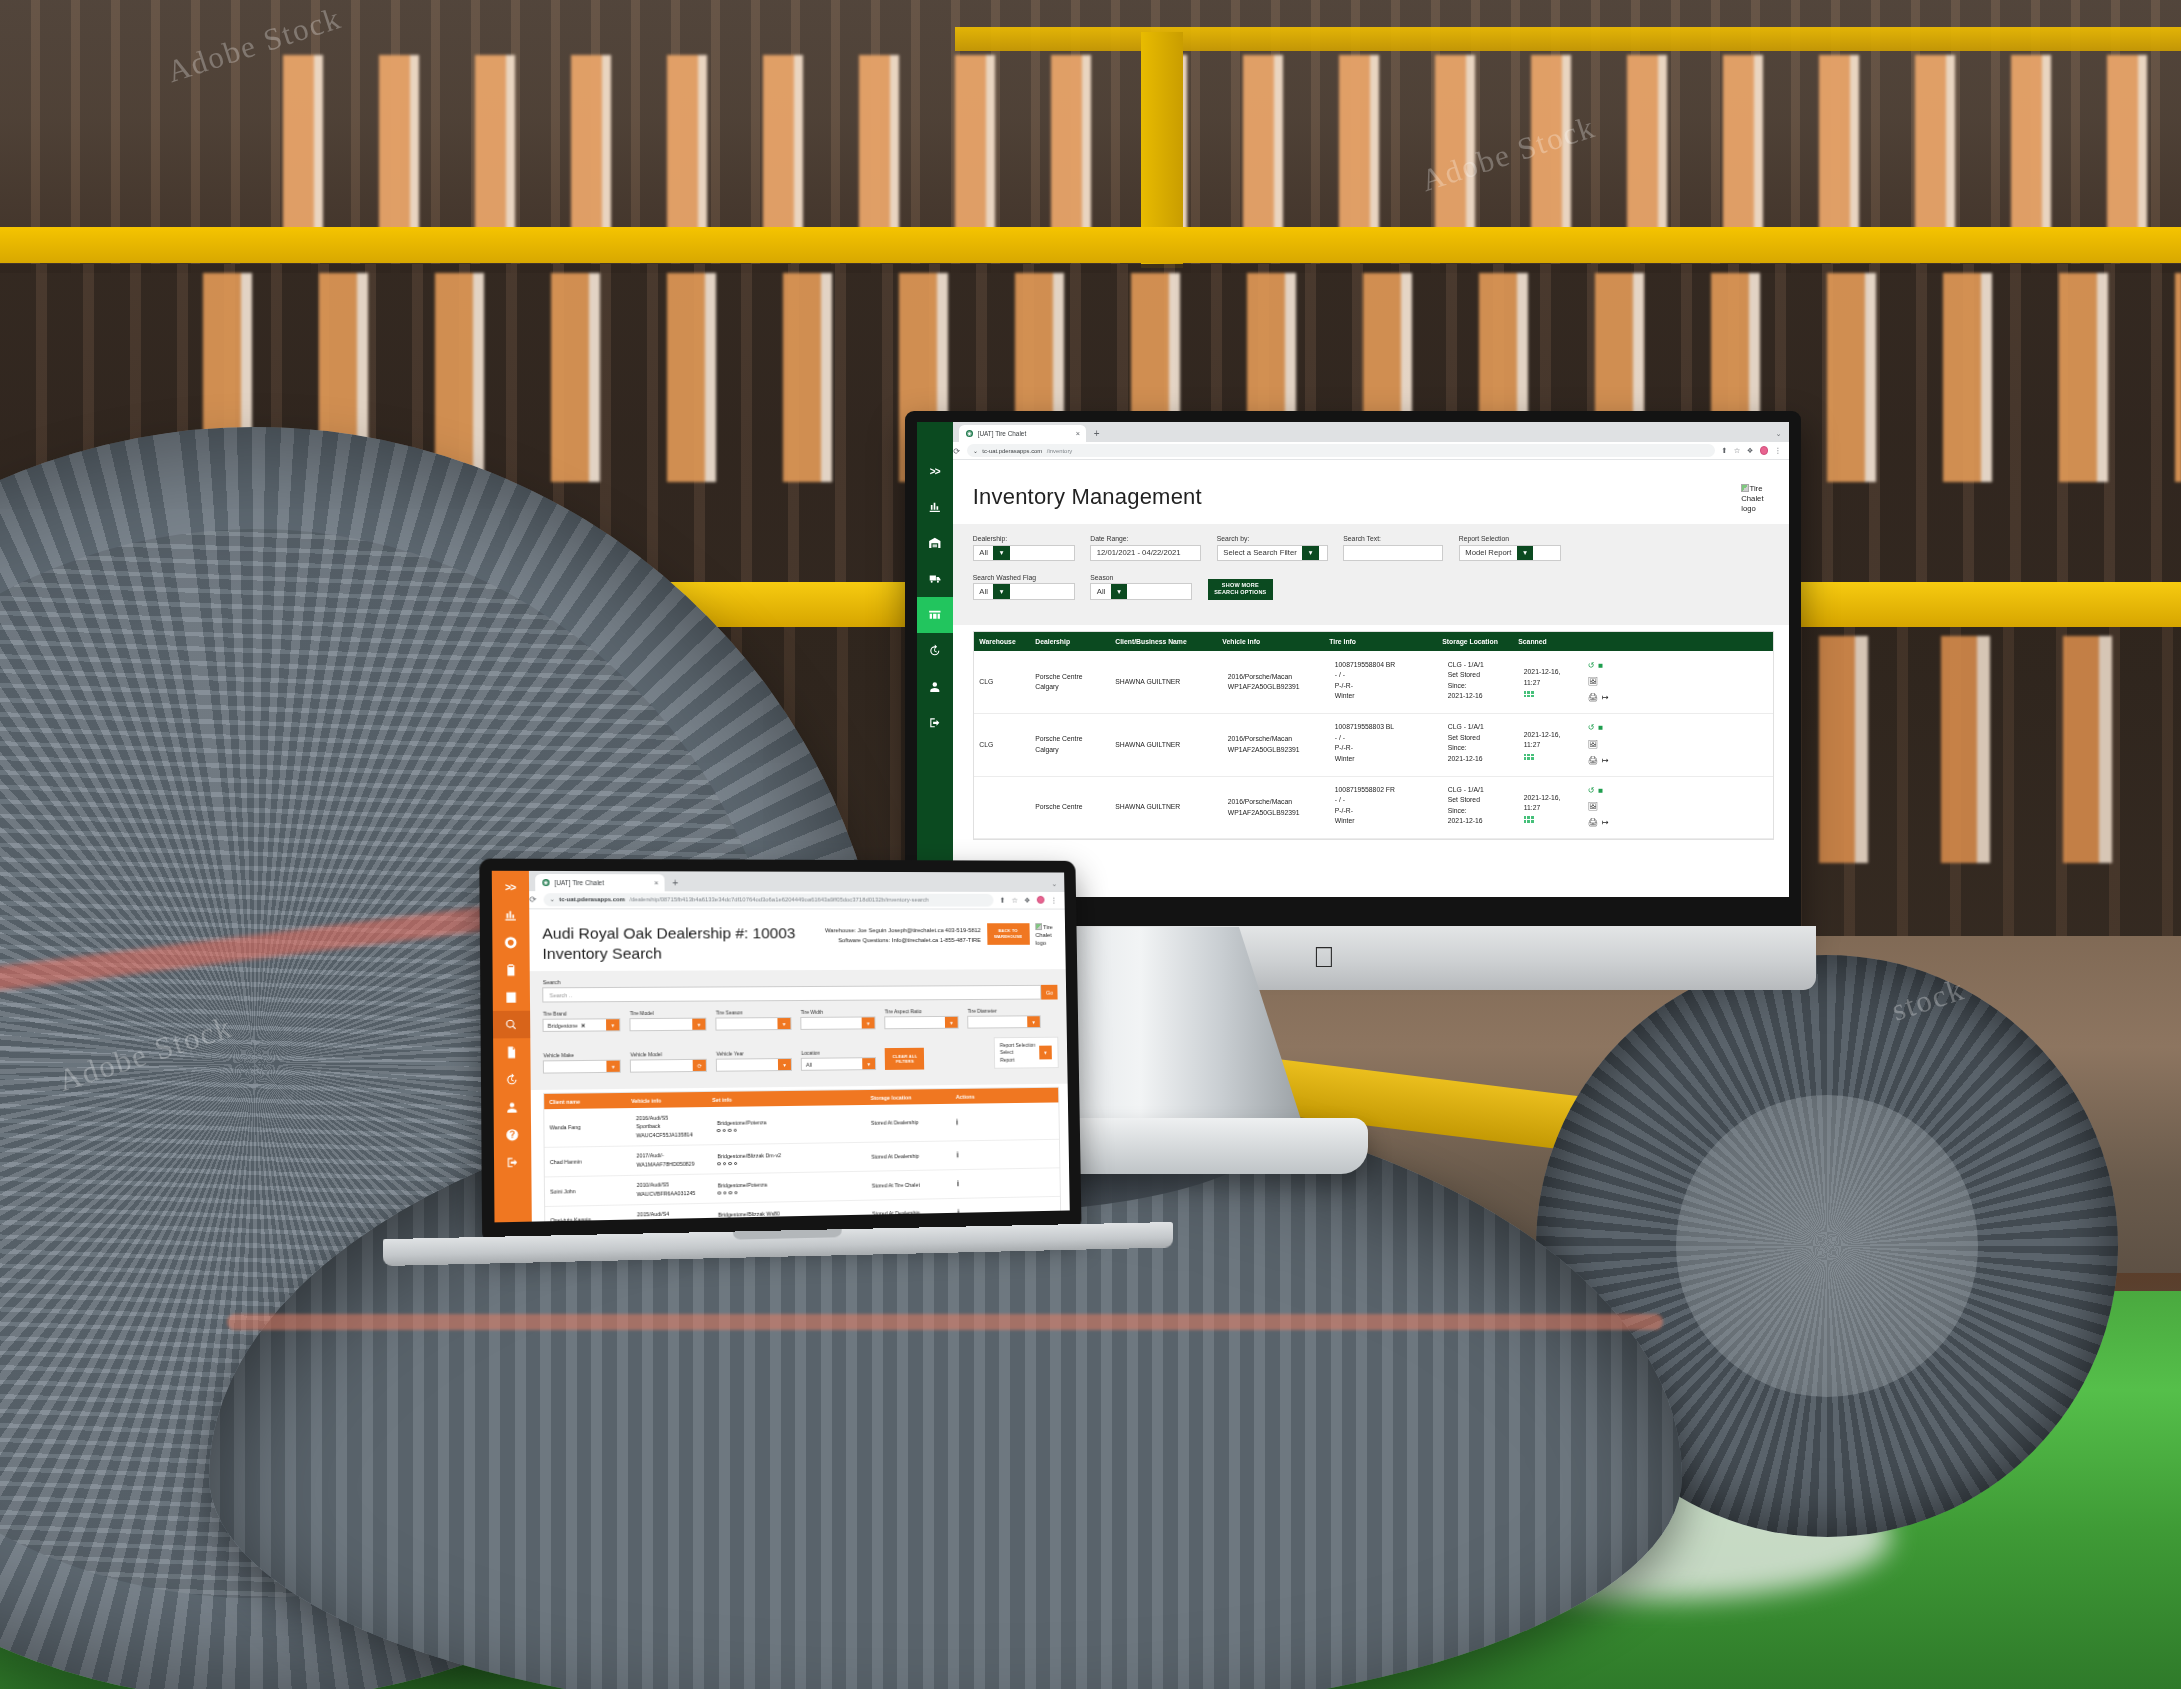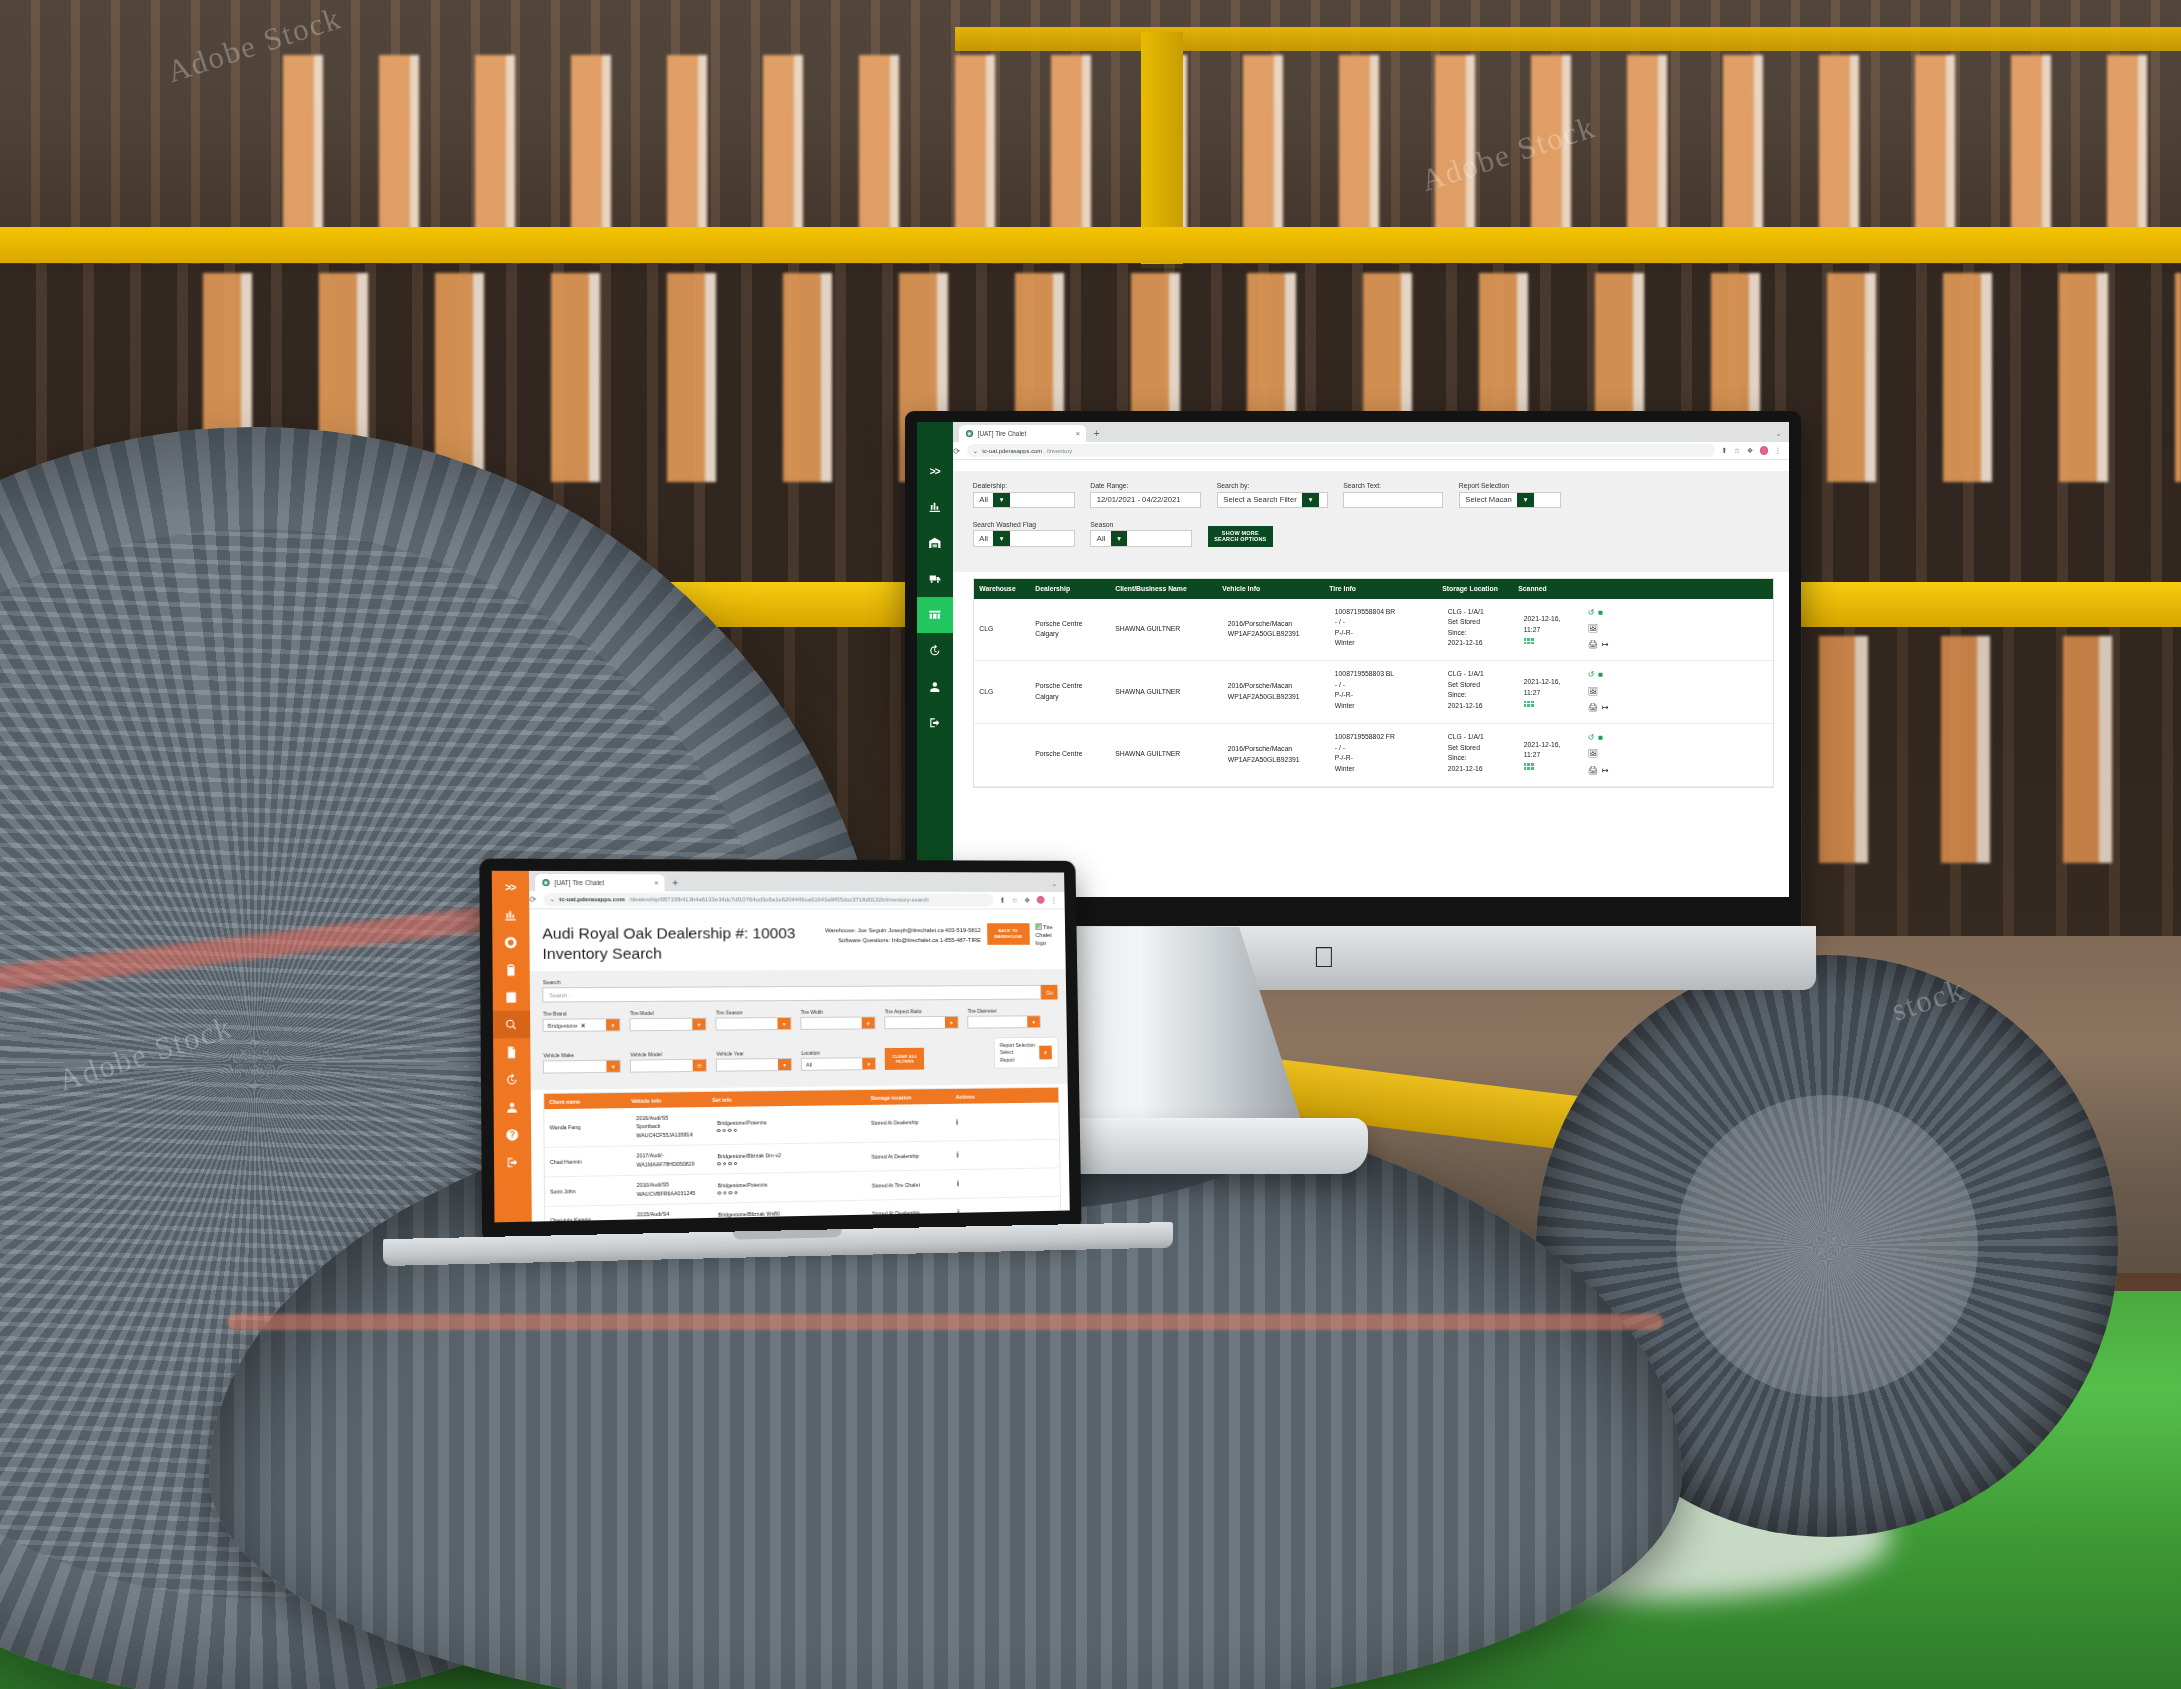--- a/index.html
+++ b/index.html
@@ -313,20 +313,26 @@
         </div>
         <div class="sb-item">
           <svg viewBox="0 0 24 24">
               <path d="M4 4h8v2H6v12h6v2H4V4zm11 3 5 5-5 5v-3H9v-4h6V7z"></path>
             </svg>
         </div>
       </div>
 
       <div class="dk-page">
 
+        <div class="dk-hdr">
+          <div class="dk-title">Inventory Management</div>
+          <div class="brokenimg">
+            <span class="bi-ico"></span><span>Tire Chalet logo</span>
+          </div>
+        </div>
 
         <div class="dk-filters">
           <div class="frow">
             <div class="fld">
               <div class="fld-lab">Dealership:</div>
               <div class="ctl w-deal">
                 <span class="val">All</span>
                 <span class="caret">▾</span>
               </div>
             </div>
@@ -345,21 +351,21 @@
             </div>
             <div class="fld">
               <div class="fld-lab">Search Text:</div>
               <div class="ctl w-txt">
                 <span class="val"></span>
               </div>
             </div>
             <div class="fld">
               <div class="fld-lab">Report Selection</div>
               <div class="ctl w-rep">
-                <span class="val">Select Macan</span>
+                <span class="val">Model Report</span>
                 <span class="caret">▾</span>
               </div>
             </div>
           </div>
 
           <div class="frow">
             <div class="fld">
               <div class="fld-lab">Search Washed Flag</div>
               <div class="ctl w-wash">
                 <span class="val">All</span>

